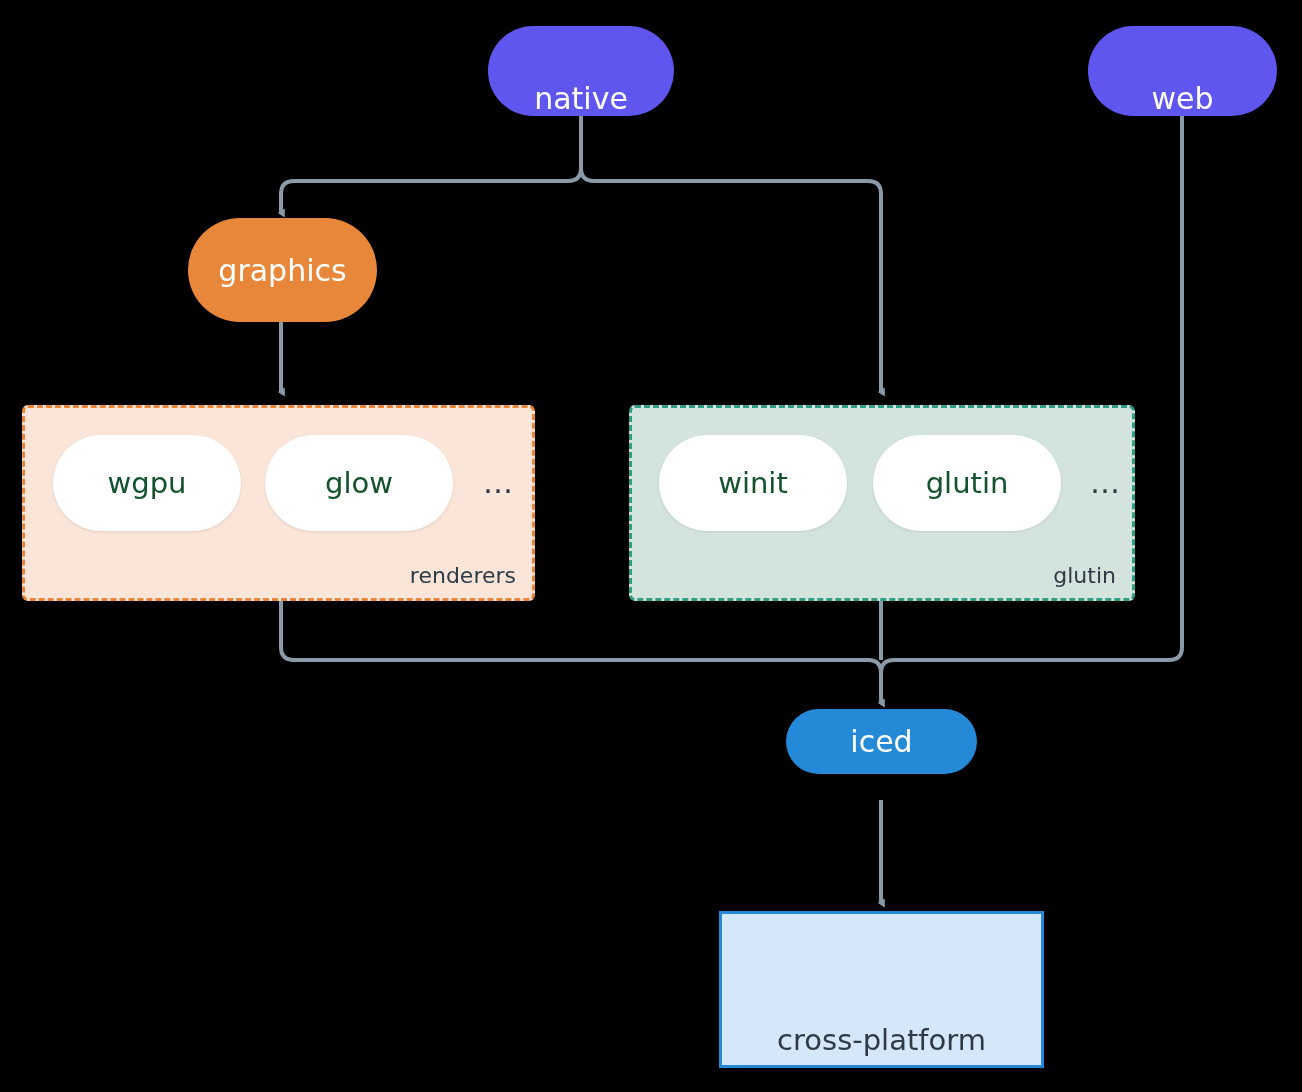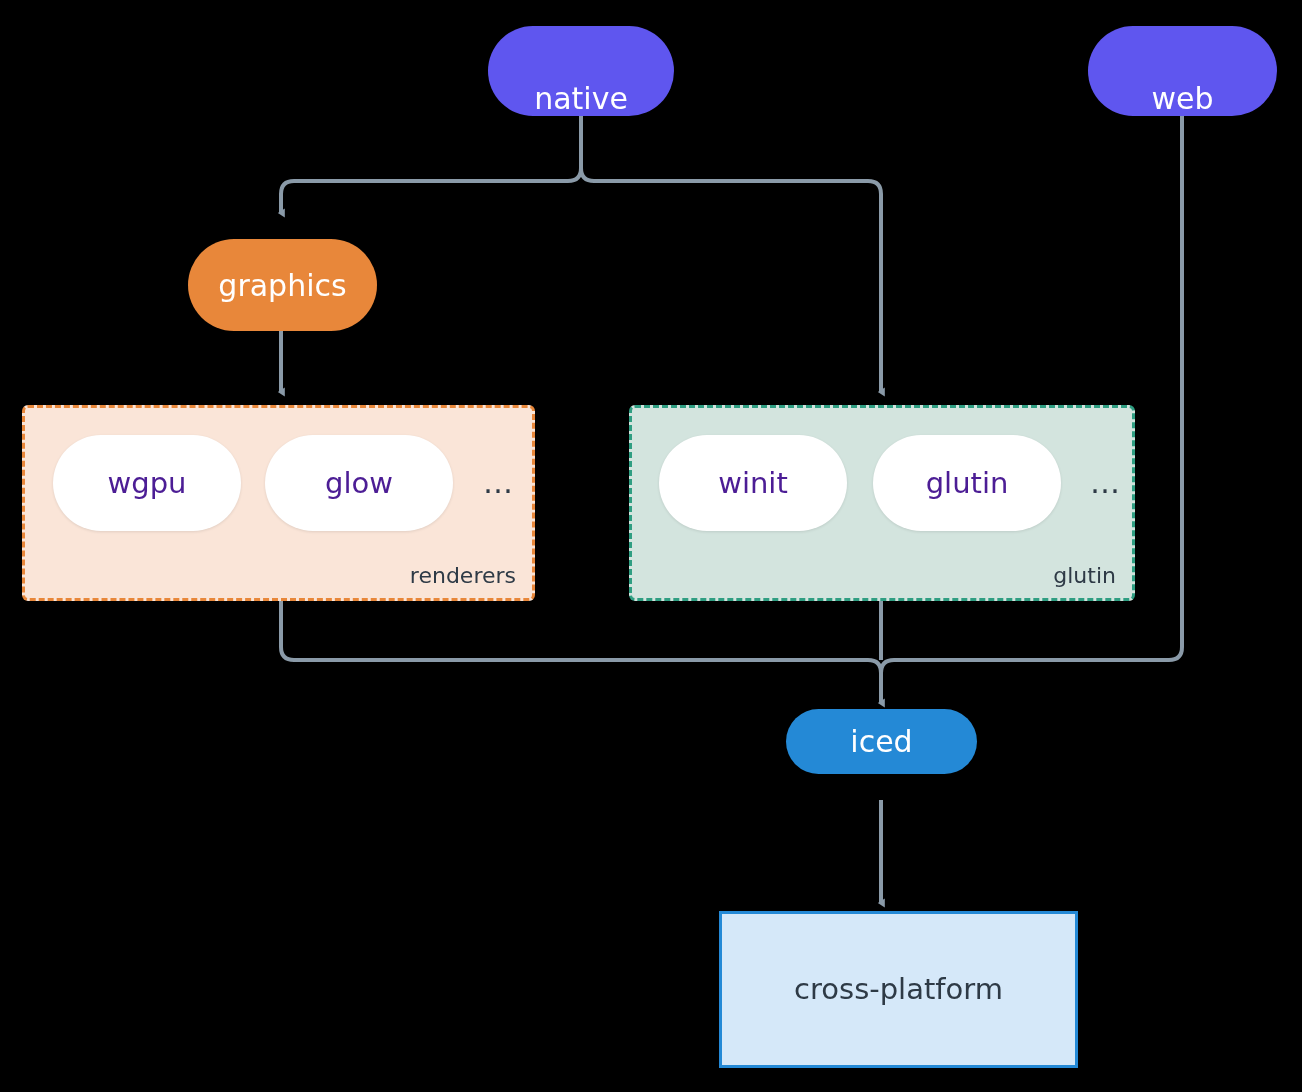--- a/index.html
+++ b/index.html
@@ -73,21 +73,21 @@
     color: #2e3a46;
   }
   .chip {
     position: absolute;
     box-sizing: border-box;
     background: #ffffff;
     border-radius: 9999px;
     display: flex;
     align-items: center;
     justify-content: center;
-    color: #4c1d95;
+    color: #14532d;
     font-size: 29px;
     box-shadow: 0 1px 3px rgba(0,0,0,0.10);
   }
   .ellipsis {
     position: absolute;
     color: #2e3a46;
     font-size: 30px;
     line-height: 1;
     display: flex;
     align-items: center;
@@ -141,21 +141,21 @@
   </svg>
 
   <div class="node pill pill-purple" style="left:488px; top:26px; width:186px; height:90px;">
     <span>native</span>
   </div>
 
   <div class="node pill pill-purple" style="left:1088px; top:26px; width:189px; height:90px;">
     <span>web</span>
   </div>
 
-  <div class="node pill pill-orange" style="left:188px; top:218px; width:189px; height:92px;margin-top:21px;">
+  <div class="node pill pill-orange" style="left:188px; top:218px; width:189px; height:104px;">
     <span>graphics</span>
   </div>
 
   <div class="group-box group-renderers" style="left:22px; top:405px; width:513px; height:196px;">
     <div class="chip" style="left:28px; top:27px; width:188px; height:96px;">
       <span>wgpu</span>
     </div>
     <div class="chip" style="left:240px; top:27px; width:188px; height:96px;">
       <span>glow</span>
     </div>
@@ -171,19 +171,19 @@
       <span>glutin</span>
     </div>
     <div class="ellipsis" style="left:450px; top:27px; width:46px; height:96px;">…</div>
     <div class="group-label">glutin</div>
   </div>
 
   <div class="node pill pill-blue" style="left:786px; top:709px; width:191px; height:65px;">
     <span>iced</span>
   </div>
 
-  <div class="rect-app" style="left:719px; top:911px; width:359px; height:157px;">
+  <div class="rect-app" style="left:719px; top:911px; width:325px; height:157px;align-items:flex-end;">
     <div>
       <div>cross-platform</div>
     </div>
   </div>
 
 </div>
 
 </body></html>

